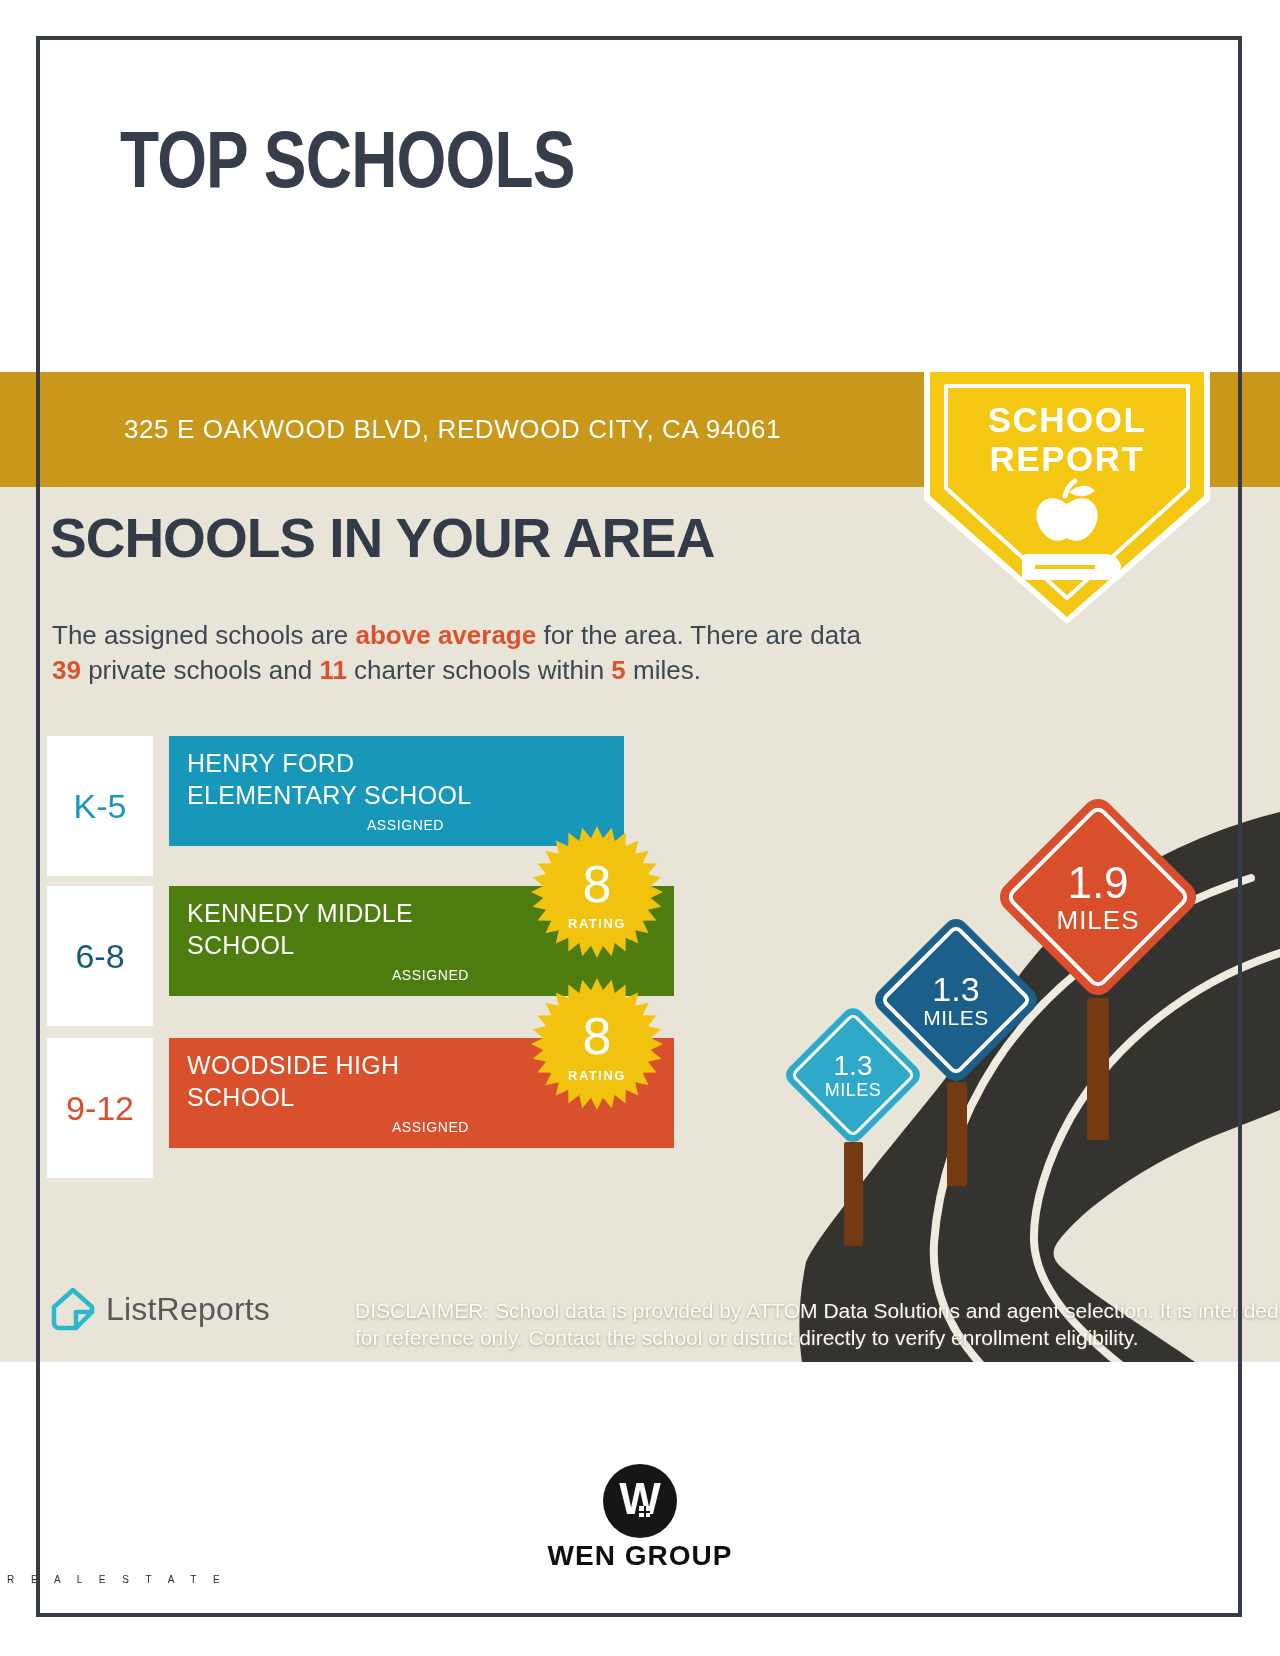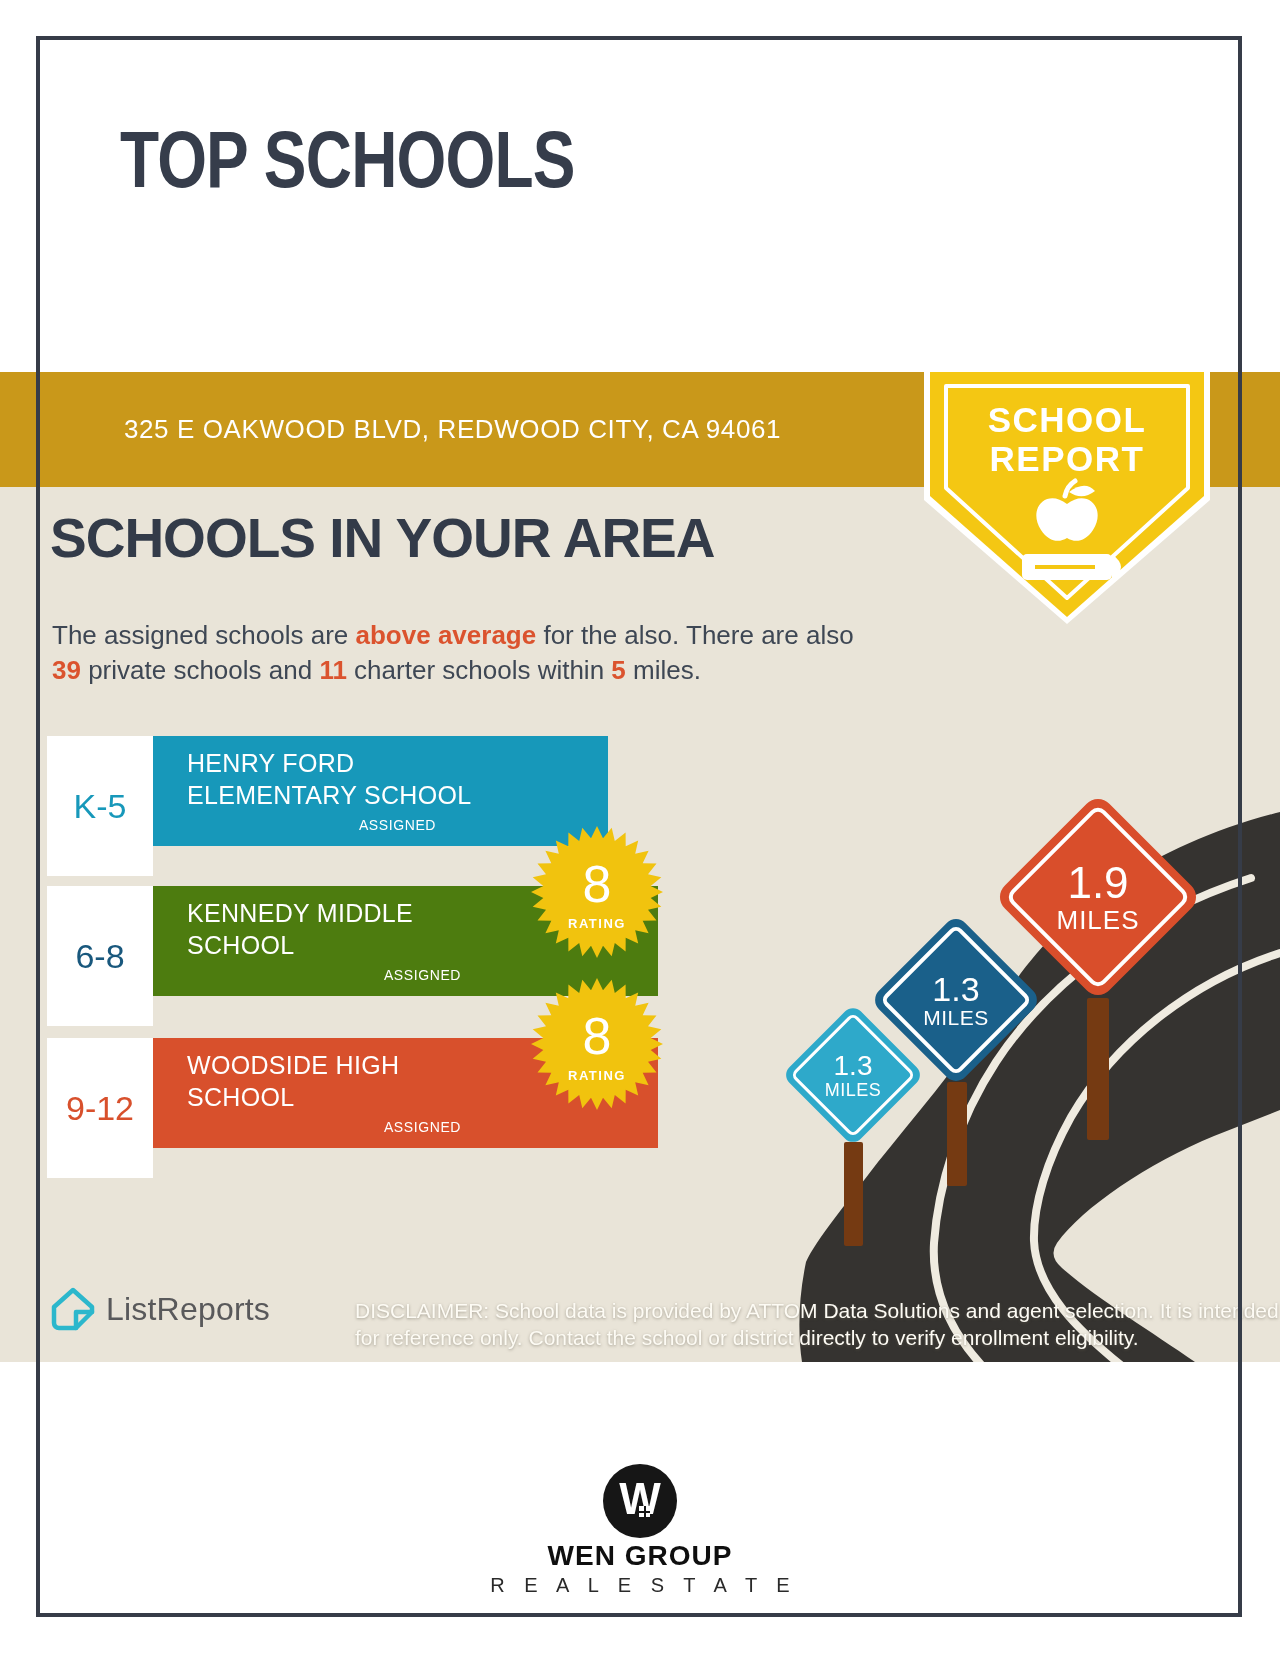--- a/index.html
+++ b/index.html
@@ -34,21 +34,21 @@
 
   .heading{left:50px;top:506px;font-size:55px;font-weight:700;letter-spacing:-1px;color:#333B49;white-space:nowrap;z-index:4;}
   .intro{left:52px;top:592px;width:820px;font-size:26px;line-height:35px;color:#3E4754;z-index:4;}
   .intro .hl{color:#DB532E;font-weight:700;}
 
   
   .row{left:0;width:100%;height:110px;z-index:4;}
   .r1{top:736px;} .r2{top:886px;} .r3{top:1038px;}
   .grade{position:absolute;left:47px;top:0;width:106px;height:140px;background:#ffffff;
          display:flex;align-items:center;justify-content:center;font-size:34px;font-weight:400;}
-  .bar{position:absolute;left:153px;top:0;height:110px;box-sizing:border-box;padding:11px 0 0 34px;color:#ffffff;}
+  .bar{position:absolute;left:169px;top:0;height:110px;box-sizing:border-box;padding:11px 0 0 18px;color:#ffffff;}
   .bar1{width:455px;} .bar2{width:505px;} .bar3{width:505px;}
   .sname{font-size:25px;line-height:32px;letter-spacing:.3px;}
   .sstatus{font-size:14px;letter-spacing:.6px;margin-top:6px;text-align:center;}
 
   
   .star{width:140px;height:140px;left:527px;z-index:5;}
   .st2{top:822px;} .st3{top:974px;}
   .star text{fill:#ffffff;font-family:"Liberation Sans",sans-serif;}
 
   
@@ -81,21 +81,21 @@
 
   
   .logo-circle{left:603px;top:1464px;width:74px;height:74px;border-radius:50%;background:#161616;
                display:flex;align-items:center;justify-content:center;z-index:2;}
   .monogram{font-size:44px;font-weight:700;color:#ffffff;margin-top:-4px;}
   .win{position:absolute;left:36px;top:42px;width:11px;height:11px;
        background:linear-gradient(#161616,#161616) 50% 0/2px 100% no-repeat,
                   linear-gradient(#161616,#161616) 0 50%/100% 2px no-repeat,#ffffff;}
   .brand-name{left:0;top:1540px;width:100%;text-align:center;font-size:28px;font-weight:700;
               letter-spacing:1px;color:#0F0F0F;z-index:2;}
-  .brand-tag{left:0;top:1574px;width:100%;text-align:center;font-size:20px;letter-spacing:7px;
+  .brand-tag{left:0;top:1574px;width:100%;text-align:left;font-size:10px;letter-spacing:7px;
              text-indent:7px;color:#2A2A2A;z-index:2;}
 </style>
 </head>
 <body>
 
 <div class="abs frame"></div>
 
 <div class="abs title">TOP SCHOOLS</div>
 
 <div class="abs banner"></div>
@@ -128,21 +128,21 @@
   <path d="M1280,812 C1150,845 1060,912 1008,992 C966,1056 920,1110 878,1162
            C846,1204 816,1240 806,1262 C798,1300 798,1335 802,1362
            L1195,1362 C1152,1332 1096,1298 1062,1268 Q1048,1256 1057,1243
            C1082,1208 1148,1163 1214,1136 L1280,1110 Z" fill="#353330"></path>
   <path d="M1251,878 C1136,915 1046,986 996,1062 C958,1120 938,1186 934,1243 C931,1298 956,1340 990,1374" fill="none" stroke="#EFEBE0" stroke-width="8" stroke-linecap="round"></path>
   <path d="M1280,953 C1190,982 1114,1043 1071,1117 C1047,1160 1033,1205 1034,1241 C1036,1290 1079,1332 1127,1370" fill="none" stroke="#EFEBE0" stroke-width="8" stroke-linecap="round"></path>
 </svg>
 
 <div class="abs heading">SCHOOLS IN YOUR AREA</div>
 
-<p class="abs intro"><span>The assigned schools are </span><span class="hl">above average</span><span> for the also. There are also </span><span class="hl">39</span><span> private schools and </span><span class="hl">11</span><span> charter schools within </span><span class="hl">5</span><span> miles.</span></p>
+<p class="abs intro"><span>The assigned schools are </span><span class="hl">above average</span><span> for the area. There are data </span><span class="hl">39</span><span> private schools and </span><span class="hl">11</span><span> charter schools within </span><span class="hl">5</span><span> miles.</span></p>
 
 <div class="abs row r1">
   <div class="grade">
     <span style="color: rgb(23, 152, 186);">K-5</span>
   </div>
   <div class="bar bar1" style="background: rgb(23, 152, 186);">
     <div class="sname">HENRY FORD</div>
     <div class="sname">ELEMENTARY SCHOOL</div>
     <div class="sstatus">ASSIGNED</div>
   </div>

